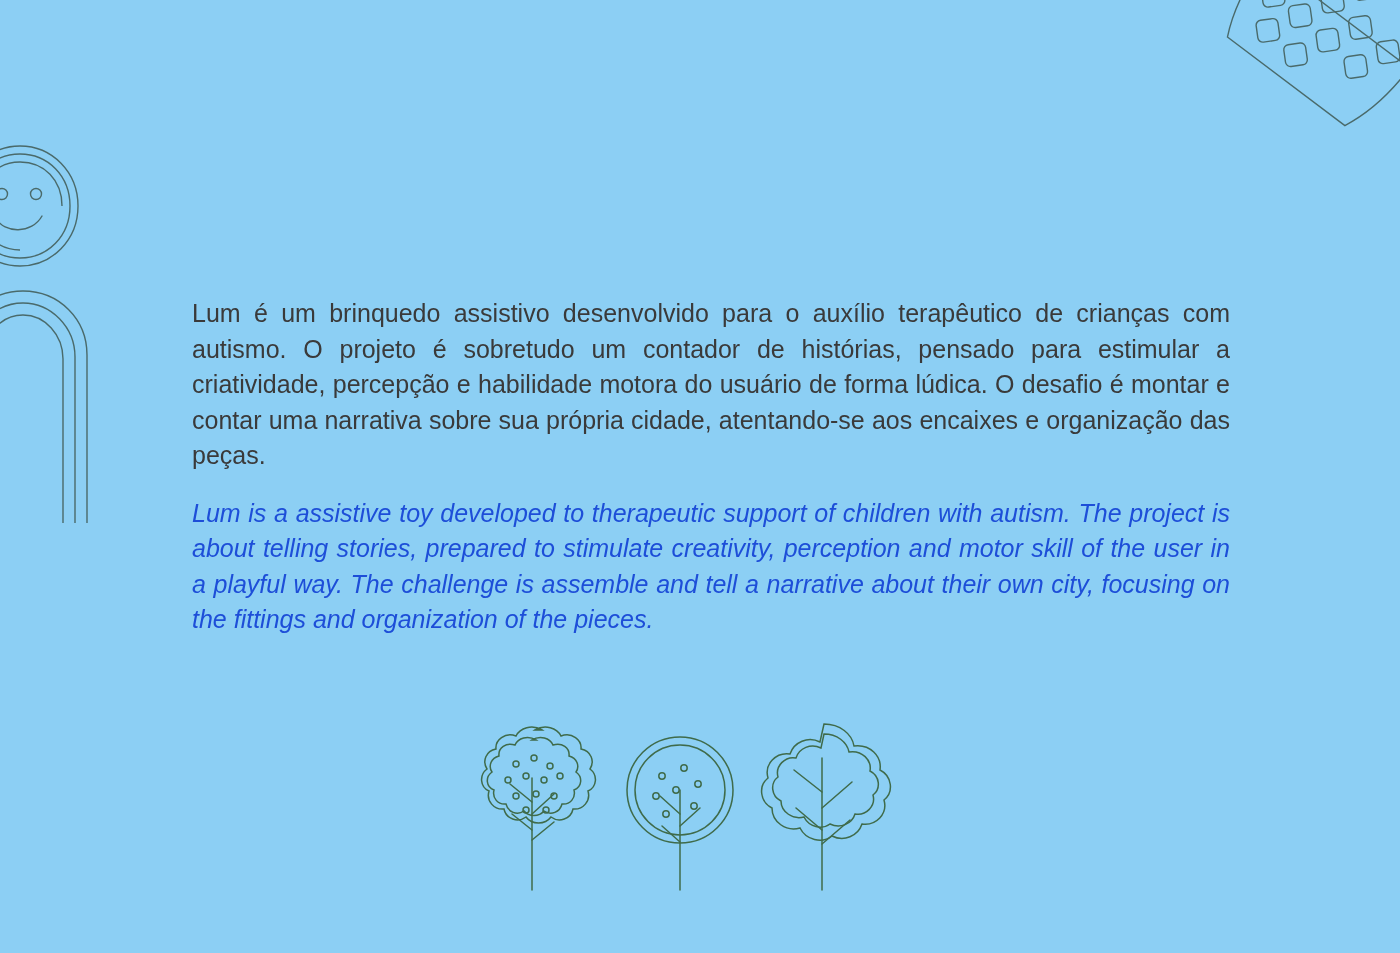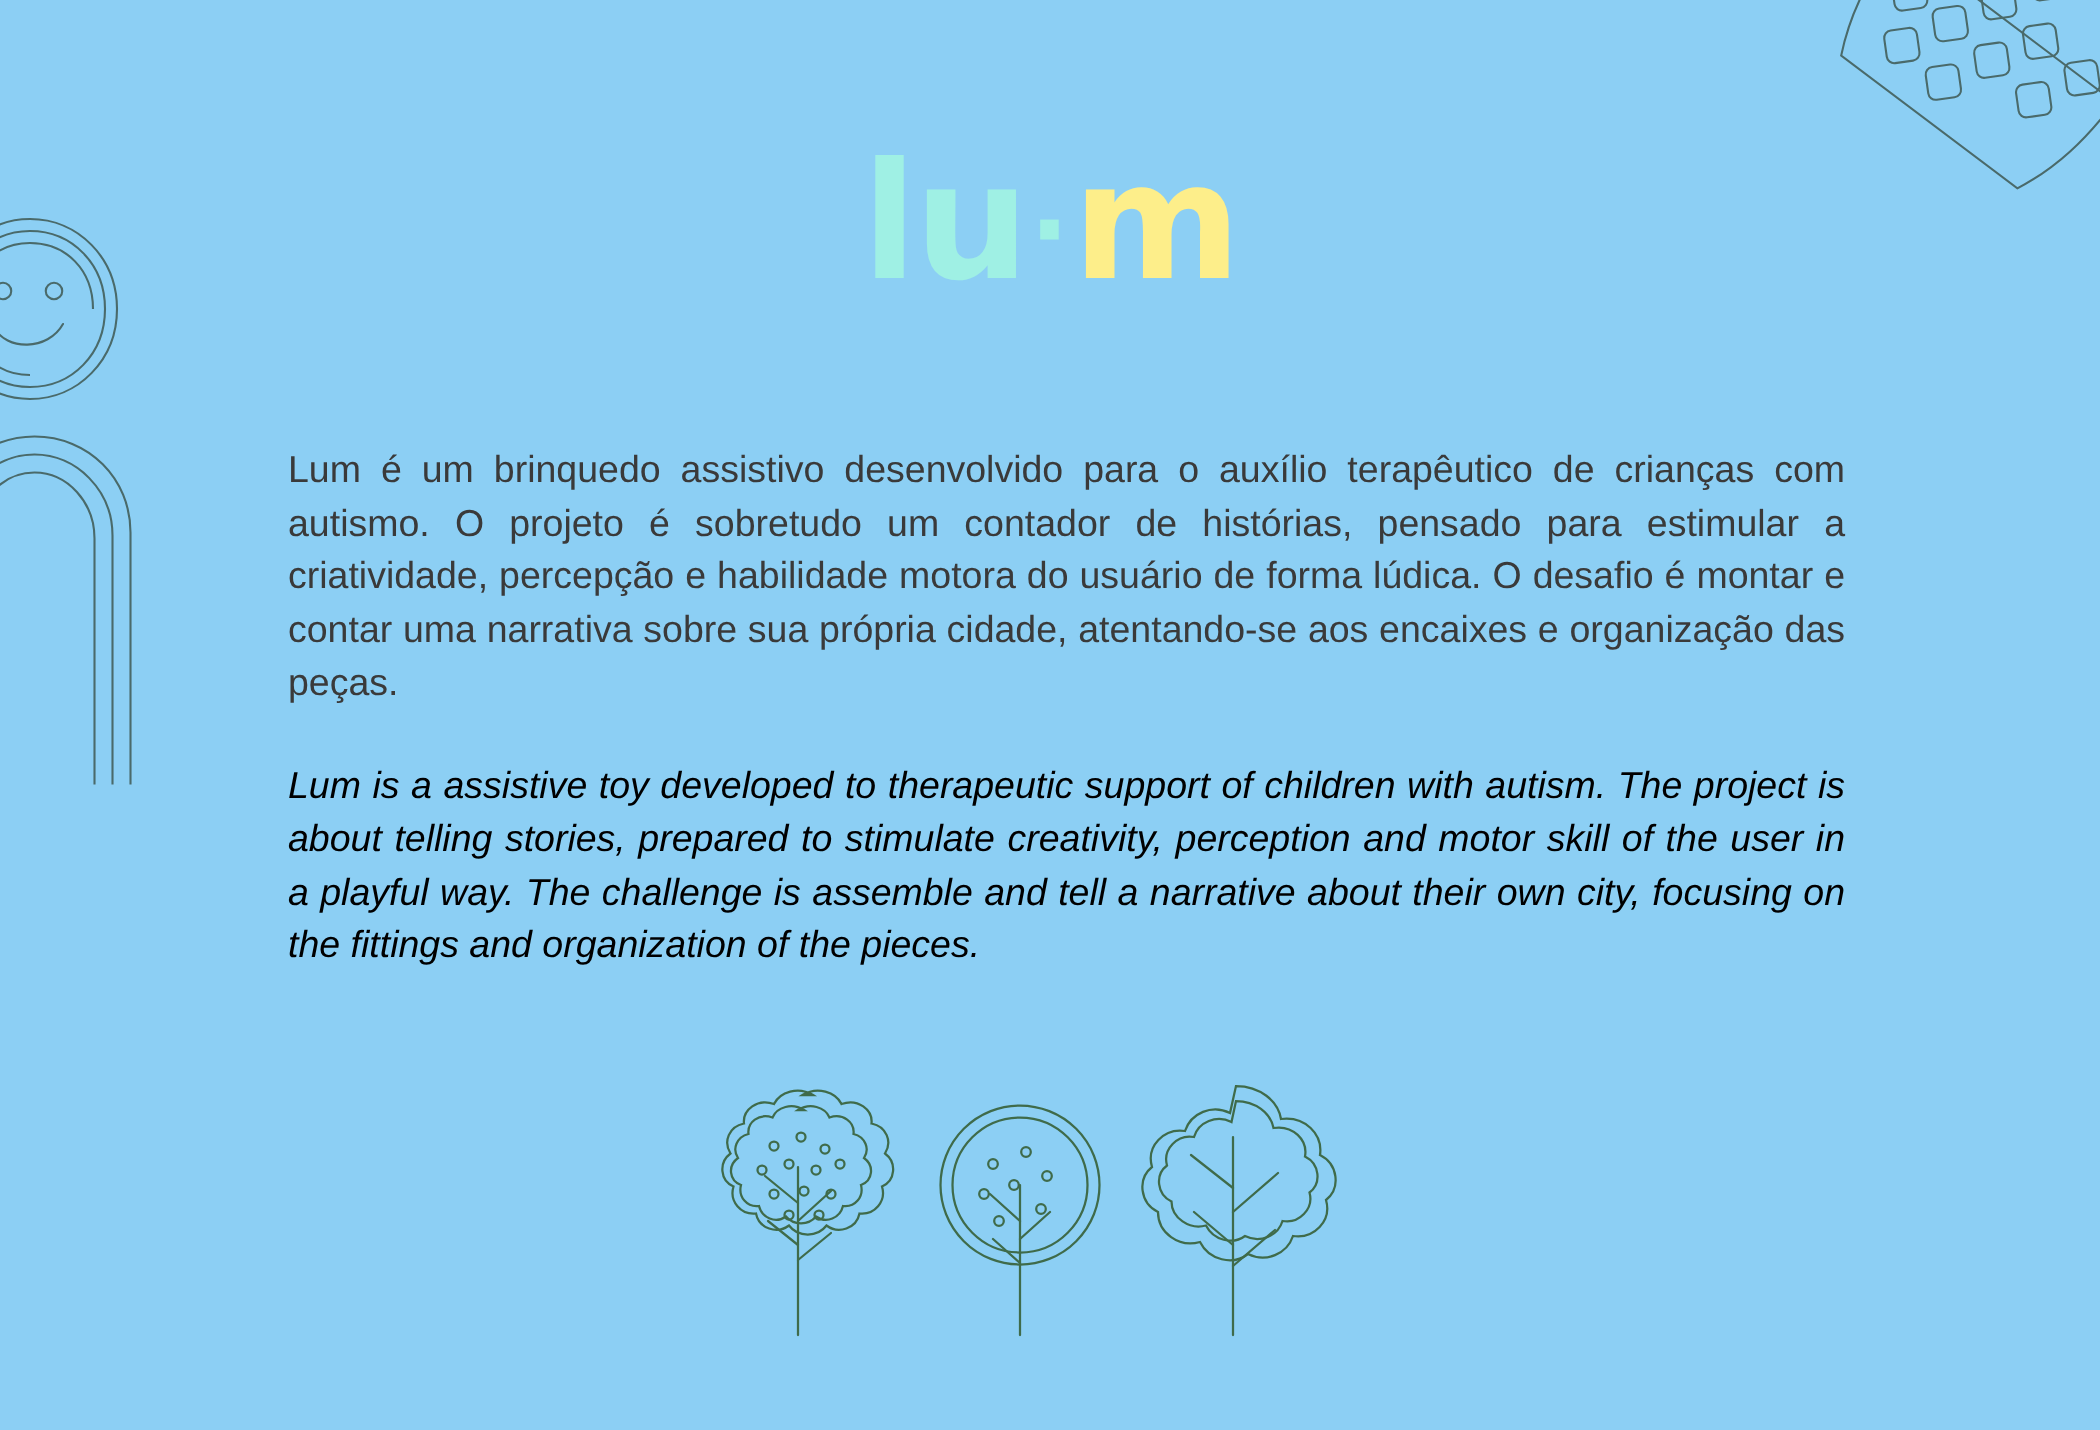--- a/index.html
+++ b/index.html
@@ -87,22 +87,22 @@
     font-family: "Liberation Sans", sans-serif;
     font-size: 25px;
     line-height: 1.42;
     margin: 0;
   }
   .para-pt {
     font-style: normal;
   }
   .para-en {
     font-style: italic;
-    margin-top: 33px;
-    color: #000000;
+    margin-top: 22px;
+    color: #1d4ed8;
   }
 </style>
 </head>
 <body>
 
 <div class="page">
 
   <div class="deco deco-face">
     <svg width="180" height="190" viewBox="0 0 180 190" fill="none" stroke="#4a6a6a" stroke-width="1.4">
       <path d="M118 96 C118 62 92 36 60 36 C28 36 4 62 4 96 C4 130 28 156 60 156 C92 156 118 130 118 96Z"></path>
@@ -135,25 +135,20 @@
         <rect x="146" y="40" width="22" height="22" rx="5"></rect>
         <rect x="68" y="96" width="22" height="22" rx="5"></rect>
         <rect x="102" y="86" width="22" height="22" rx="5"></rect>
         <rect x="136" y="78" width="22" height="22" rx="5"></rect>
         <rect x="126" y="116" width="22" height="22" rx="5"></rect>
         <rect x="160" y="106" width="22" height="22" rx="5"></rect>
       </g>
     </svg>
   </div>
 
-  <div class="logo-wrap">
-    <span class="logo">
-      <span class="lu">lu</span><span class="dot">·</span><span class="m">m</span>
-    </span>
-  </div>
 
   <div class="copy">
     <p class="para para-pt">Lum é um brinquedo assistivo desenvolvido para o auxílio terapêutico de crianças com autismo. O projeto é sobretudo um contador de histórias, pensado para estimular a criatividade, percepção e habilidade motora do usuário de forma lúdica. O desafio é montar e contar uma narrativa sobre sua própria cidade, atentando-se aos encaixes e organização das peças.</p>
     <p class="para para-en">Lum is a assistive toy developed to therapeutic support of children with autism. The project is about telling stories, prepared to stimulate creativity, perception and motor skill of the user in a playful way. The challenge is assemble and tell a narrative about their own city, focusing on the fittings and organization of the pieces.</p>
   </div>
 
   <div class="deco deco-trees">
     <svg width="420" height="180" viewBox="0 0 420 180" fill="none" stroke="#3f6b4a" stroke-width="1.5">
 
       <g>

